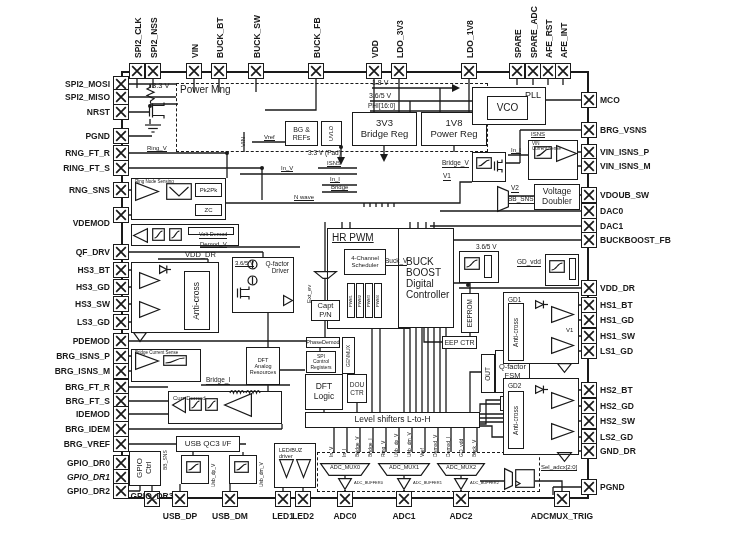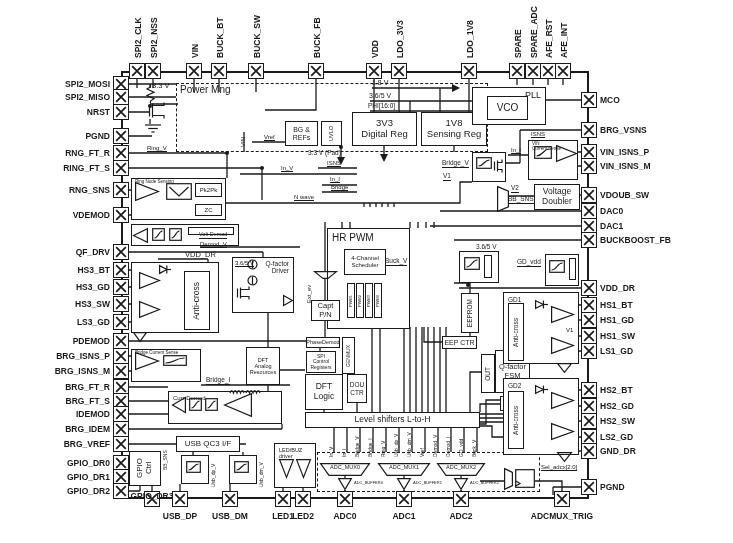--- a/index.html
+++ b/index.html
@@ -170,21 +170,21 @@
       <svg viewBox="0 0 16 16">
         <path d="M2.5,2.5L13.5,13.5M13.5,2.5L2.5,13.5" stroke="#1a1a1a" stroke-width="2" fill="none"></path>
       </svg>
     </div>
     <div class="plab r" style="left: 8px; top: 185px; width: 102px;">RNG_SNS</div>
     <div class="pad" style="left: 113px; top: 207px; width: 16px; height: 16px;">
       <svg viewBox="0 0 16 16">
         <path d="M2.5,2.5L13.5,13.5M13.5,2.5L2.5,13.5" stroke="#1a1a1a" stroke-width="2" fill="none"></path>
       </svg>
     </div>
-    <div class="plab r" style="left: 8px; top: 210px; width: 102px;">VDEMOD</div>
+    <div class="plab r" style="left: 8px; top: 218px; width: 102px;">VDEMOD</div>
     <div class="pad" style="left: 113px; top: 244px; width: 16px; height: 16px;">
       <svg viewBox="0 0 16 16">
         <path d="M2.5,2.5L13.5,13.5M13.5,2.5L2.5,13.5" stroke="#1a1a1a" stroke-width="2" fill="none"></path>
       </svg>
     </div>
     <div class="plab r" style="left: 8px; top: 247px; width: 102px;">QF_DRV</div>
     <div class="pad" style="left: 113px; top: 262px; width: 16px; height: 16px;">
       <svg viewBox="0 0 16 16">
         <path d="M2.5,2.5L13.5,13.5M13.5,2.5L2.5,13.5" stroke="#1a1a1a" stroke-width="2" fill="none"></path>
       </svg>
@@ -260,21 +260,21 @@
       <svg viewBox="0 0 16 16">
         <path d="M2.5,2.5L13.5,13.5M13.5,2.5L2.5,13.5" stroke="#1a1a1a" stroke-width="2" fill="none"></path>
       </svg>
     </div>
     <div class="plab r" style="left: 8px; top: 458px; width: 102px;">GPIO_DR0</div>
     <div class="pad" style="left: 113px; top: 469px; width: 16px; height: 16px;">
       <svg viewBox="0 0 16 16">
         <path d="M2.5,2.5L13.5,13.5M13.5,2.5L2.5,13.5" stroke="#1a1a1a" stroke-width="2" fill="none"></path>
       </svg>
     </div>
-    <div class="plab r" style="left: 8px; top: 472px; width: 102px;">GPIO_DR1</div>
+    <div class="plab r" style="left: 8px; top: 472px; width: 102px; font-style: italic;">GPIO_DR1</div>
     <div class="pad" style="left: 113px; top: 483px; width: 16px; height: 16px;">
       <svg viewBox="0 0 16 16">
         <path d="M2.5,2.5L13.5,13.5M13.5,2.5L2.5,13.5" stroke="#1a1a1a" stroke-width="2" fill="none"></path>
       </svg>
     </div>
     <div class="plab r" style="left: 8px; top: 486px; width: 102px;">GPIO_DR2</div>
     <div class="pad" style="left: 581px; top: 92px; width: 16px; height: 16px;">
       <svg viewBox="0 0 16 16">
         <path d="M2.5,2.5L13.5,13.5M13.5,2.5L2.5,13.5" stroke="#1a1a1a" stroke-width="2" fill="none"></path>
       </svg>
@@ -440,37 +440,41 @@
       <svg viewBox="0 0 16 16">
         <path d="M2.5,2.5L13.5,13.5M13.5,2.5L2.5,13.5" stroke="#1a1a1a" stroke-width="2" fill="none"></path>
       </svg>
     </div>
     <div class="plab c" style="left: 522px; top: 511px; width: 80px;">ADCMUX_TRIG</div>
     <div class="blk dash bl" style="left: 176px; top: 83px; width: 312px; height: 69px; font-size: 10px;"><span>Power Mng</span></div>
     <div class="blk" style="left: 285px; top: 121px; width: 33px; height: 25px; font-size: 7px;"><span>BG &amp;
 REFs</span></div>
     <div class="blk vert" style="left: 321px; top: 121px; width: 21px; height: 25px; font-size: 5.5px;"><span>UVLO</span></div>
     <div class="blk" style="left: 352px; top: 112px; width: 65px; height: 34px; font-size: 9.5px;"><span>3V3
-Digital Reg</span></div>
+Bridge Reg</span></div>
     <div class="blk" style="left: 421px; top: 112px; width: 66px; height: 34px; font-size: 9.5px;"><span>1V8
-Sensing Reg</span></div>
+Power Reg</span></div>
     <div class="blk tr" style="left: 472px; top: 87px; width: 74px; height: 38px; font-size: 9px;"><span>PLL</span></div>
     <div class="blk" style="left: 487px; top: 96px; width: 41px; height: 24px; font-size: 10px;"><span>VCO</span></div>
     <div class="blk bl" style="left: 528px; top: 140px; width: 50px; height: 40px; font-size: 4.5px;"><span>VIN
 Current Sense</span></div>
     <div class="blk" style="left: 472px; top: 152px; width: 34px; height: 30px; font-size: 6px;"><span></span></div>
     <div class="blk" style="left: 534px; top: 184px; width: 46px; height: 26px; font-size: 8.5px;"><span>Voltage
 Doubler</span></div>
-    <div class="blk tl" style="left: 327px; top: 228px; width: 83px; height: 101px; font-size: 10px;"><span>HR PWM</span></div>
+    <div class="blk tl" style="left: 327px; top: 228px; width: 83px; height: 101px; font-size: 10px; text-decoration: underline;"><span>HR PWM</span></div>
     <div class="blk" style="left: 344px; top: 249px; width: 42px; height: 26px; font-size: 6px;"><span>4-Channel
 Scheduler</span></div>
     <div class="blk vert" style="left: 347px; top: 283px; width: 8px; height: 35px; font-size: 4px;"><span>PWM1</span></div>
     <div class="blk vert" style="left: 356px; top: 283px; width: 8px; height: 35px; font-size: 4px;"><span>PWM2</span></div>
     <div class="blk vert" style="left: 365px; top: 283px; width: 8px; height: 35px; font-size: 4px;"><span>PWM3</span></div>
     <div class="blk vert" style="left: 374px; top: 283px; width: 8px; height: 35px; font-size: 4px;"><span>PWM4</span></div>
+    <div class="blk ml" style="left: 398px; top: 228px; width: 56px; height: 100px; font-size: 10px;"><span>BUCK
+BOOST
+Digital
+Controller</span></div>
     <div class="blk" style="left: 311px; top: 300px; width: 29px; height: 21px; font-size: 7.5px;"><span>Capt
 P/N</span></div>
     <div class="blk vert" style="left: 461px; top: 293px; width: 18px; height: 40px; font-size: 6.5px;"><span>EEPROM</span></div>
     <div class="blk" style="left: 442px; top: 336px; width: 35px; height: 13px; font-size: 7px;"><span>EEP CTR</span></div>
     <div class="blk" style="left: 306px; top: 337px; width: 34px; height: 11px; font-size: 5.5px;"><span>PhaseDemod</span></div>
     <div class="blk" style="left: 306px; top: 351px; width: 30px; height: 22px; font-size: 5px;"><span>SPI
 Control
 Registers</span></div>
     <div class="blk vert" style="left: 342px; top: 337px; width: 13px; height: 37px; font-size: 5px;"><span>GENMUX</span></div>
     <div class="blk" style="left: 305px; top: 374px; width: 38px; height: 36px; font-size: 8.5px;"><span>DFT

